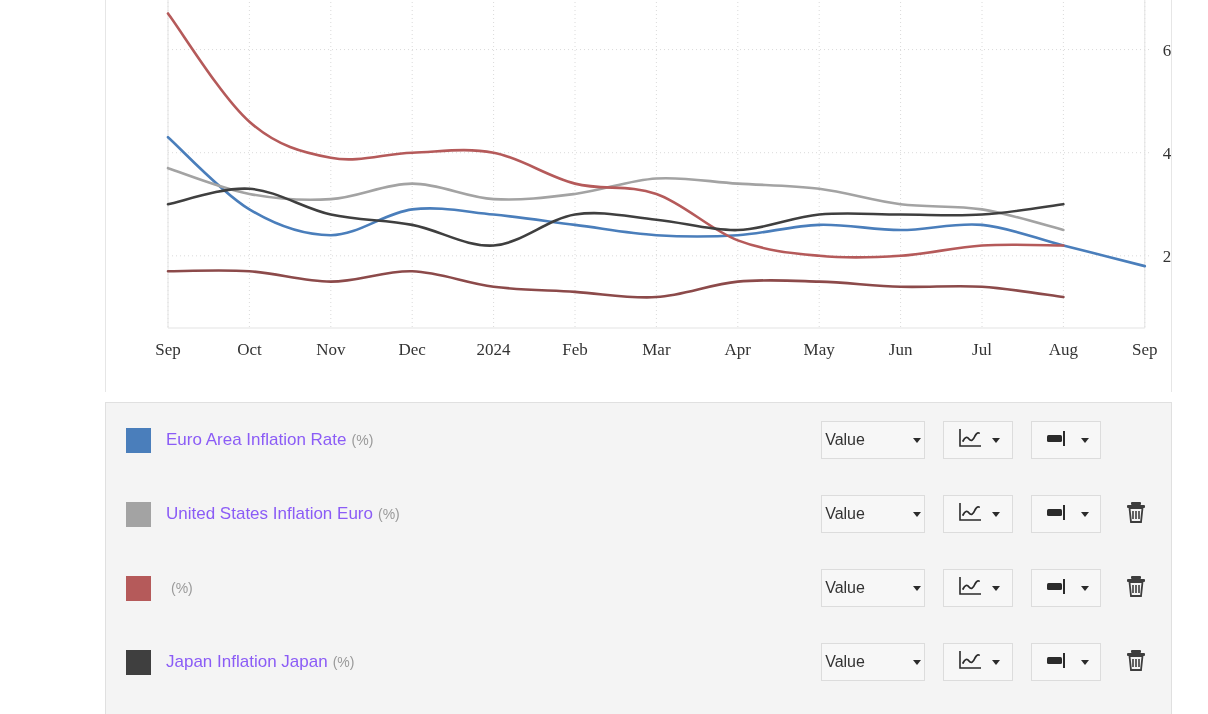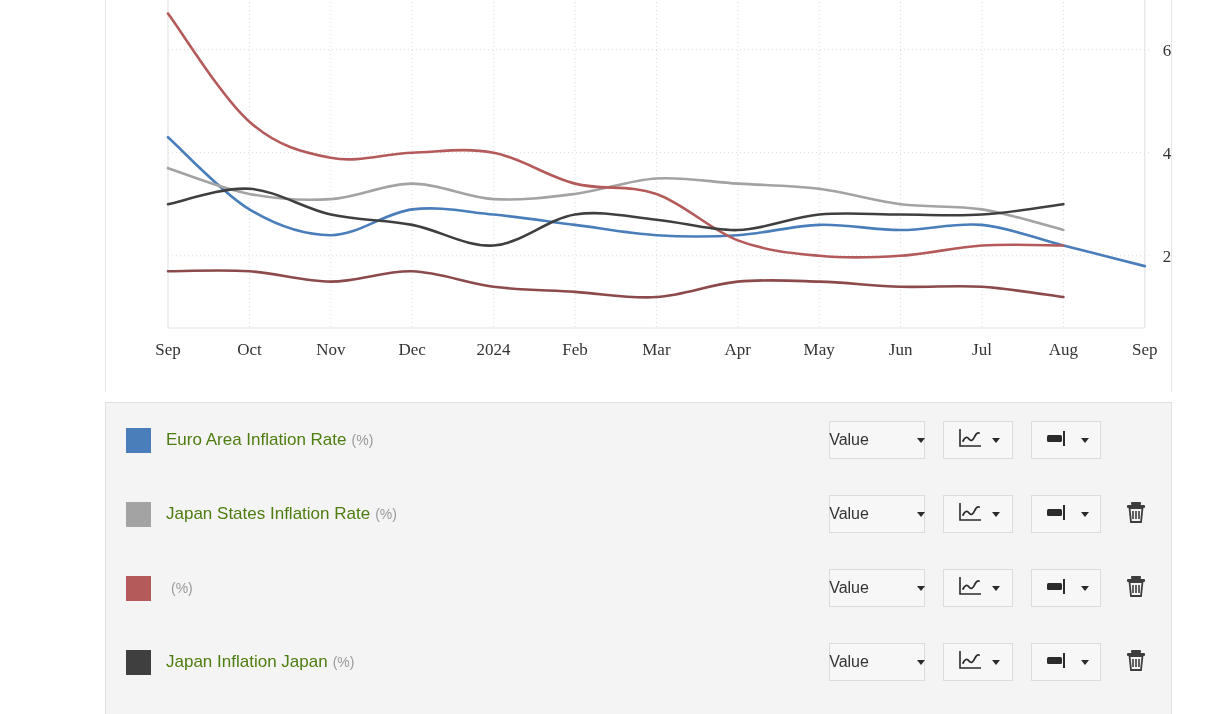--- a/index.html
+++ b/index.html
@@ -63,21 +63,21 @@
   }
   .swatch {
     width: 25px;
     height: 25px;
     flex: 0 0 25px;
     margin-right: 15px;
   }
   .series-name {
     font-family: "Liberation Sans", sans-serif;
     font-size: 17px;
-    color: #4d7c0f;
+    color: #8b5cf6;
     white-space: nowrap;
   }
   .series-unit {
     font-family: "Liberation Sans", sans-serif;
     font-size: 14px;
     color: #9a9a9a;
     margin-left: 5px;
   }
   .name-wrap { display: flex; align-items: baseline; }
 
@@ -94,21 +94,21 @@
     border: 1px solid #dcdcdc;
     height: 38px;
     box-sizing: border-box;
     display: flex;
     align-items: center;
     justify-content: center;
     cursor: pointer;
     margin-right: 18px;
   }
   .ctrl-value {
-    width: 96px;
+    width: 104px;
     padding: 0 18px;
     gap: 40px;
   }
   .ctrl-value .txt {
     font-family: "Liberation Sans", sans-serif;
     font-size: 16px;
     color: #333;
     margin-right: 8px;
   }
   .ctrl-icon {
@@ -216,21 +216,21 @@
                 <line x1="20" y1="3" x2="20" y2="18" stroke="#2b2b2b" stroke-width="2"></line>
               </svg></span>
             <span class="caret"></span>
           </span>
           <span class="trash-spacer"></span>
         </span>
       </div>
       <div class="legend-row">
         <span class="swatch" style="background:#a3a3a3"></span>
         <span class="name-wrap">
-          <span class="series-name">Japan States Inflation Rate</span>
+          <span class="series-name">United States Inflation Euro</span>
           <span class="series-unit">(%)</span>
         </span>
         <span class="controls">
           <span class="ctrl-btn ctrl-value">
             <span class="txt">Value</span>
             <span class="caret"></span>
           </span>
           <span class="ctrl-btn ctrl-icon">
             <span class="icon-gap"><svg width="26" height="22" viewBox="0 0 26 22">
                 <path d="M3 2 L3 19 L24 19" fill="none" stroke="#2b2b2b" stroke-width="1.6"></path>

